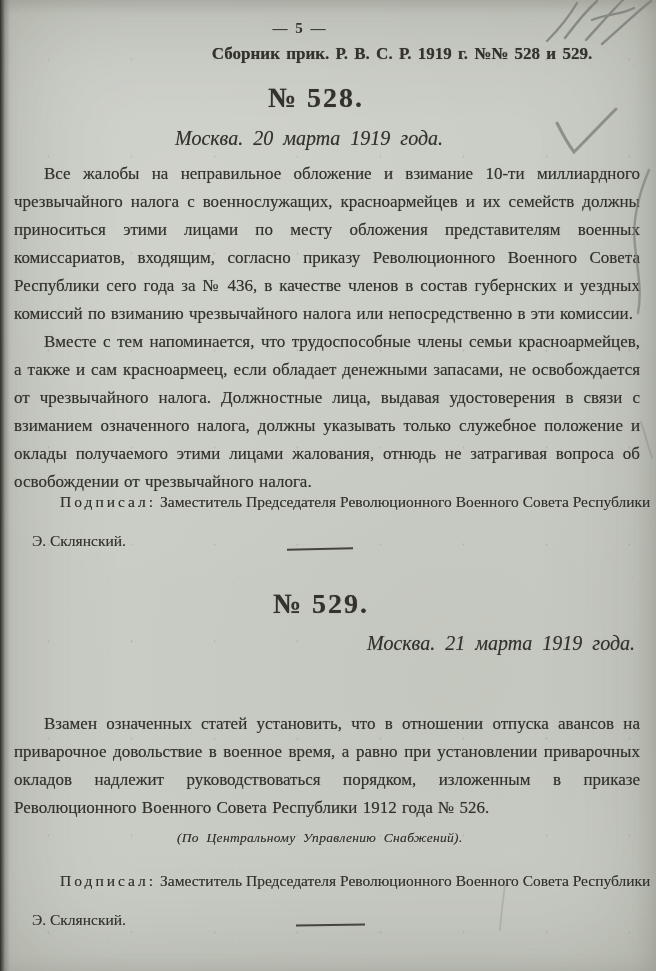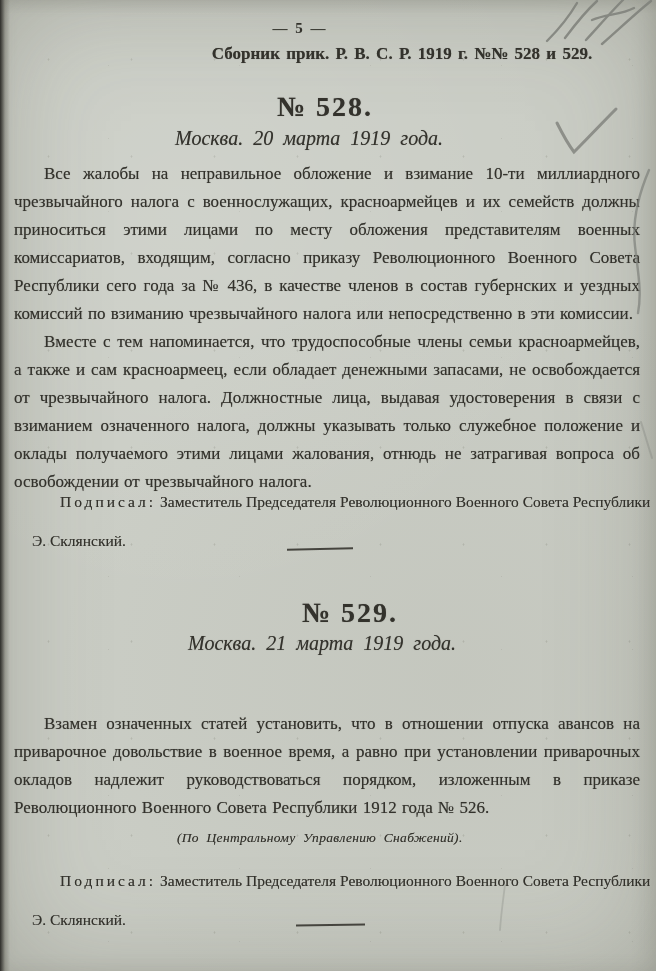--- a/index.html
+++ b/index.html
@@ -35,26 +35,26 @@
   .abs{position:absolute;left:14px;width:626px;}
   .txt{
     font-size:17px;line-height:28px;text-align:justify;
     word-spacing:1px;margin:0;
     text-shadow:0 0 0.7px rgba(51,50,44,0.55);
   }
   .indent{text-indent:30px;}
   .loose{word-spacing:5.5px;}
   .pageno{top:20px;text-align:center;font-weight:bold;font-size:15px;letter-spacing:2px;transform:translateX(-27px);}
   .running-header{top:44px;text-align:center;font-weight:bold;font-size:17px;word-spacing:2px;transform:translateX(75px);text-shadow:0 0 0.7px rgba(51,50,44,0.6);}
-  .order-no{text-align:center;font-weight:bold;font-size:28px;letter-spacing:2px;margin:9px;text-shadow:0 0 0.8px rgba(51,50,44,0.55);}
+  .order-no{text-align:center;font-weight:bold;font-size:28px;letter-spacing:2px;margin:0;text-shadow:0 0 0.8px rgba(51,50,44,0.55);}
   .h528{top:82px;transform:translateX(-11px);}
-  .h529{top:588px;transform:translateX(-6px);padding-left:20px;}
+  .h529{top:588px;transform:translateX(-6px);}
   .dateline{text-align:center;font-style:italic;font-size:20px;word-spacing:5px;margin:0;text-shadow:0 0 0.7px rgba(51,50,44,0.5);}
   .d528{top:127px;transform:translateX(-18px);}
-  .d529{top:632px;transform:translateX(-5px);}
+  .d529{top:632px;transform:translateX(-5px);text-align:right;}
   .b528{top:160px;}
   .b529a{top:666px;}
   .b529b{top:710px;}
   .dept{position:absolute;font-style:italic;font-size:13.5px;word-spacing:4px;letter-spacing:0.3px;margin:0;text-shadow:0 0 0.6px rgba(51,50,44,0.5);}
   .dept528{left:87px;top:427px;}
   .dept529{left:177px;top:810px;margin-top:20px;}
   .sig{line-height:23px;}
   .sig p{margin:16px;}
   .sig-line1{font-size:15.5px;white-space:nowrap;text-indent:30px;text-shadow:0 0 0.6px rgba(51,50,44,0.55);}
   .sig-label{letter-spacing:3px;}

